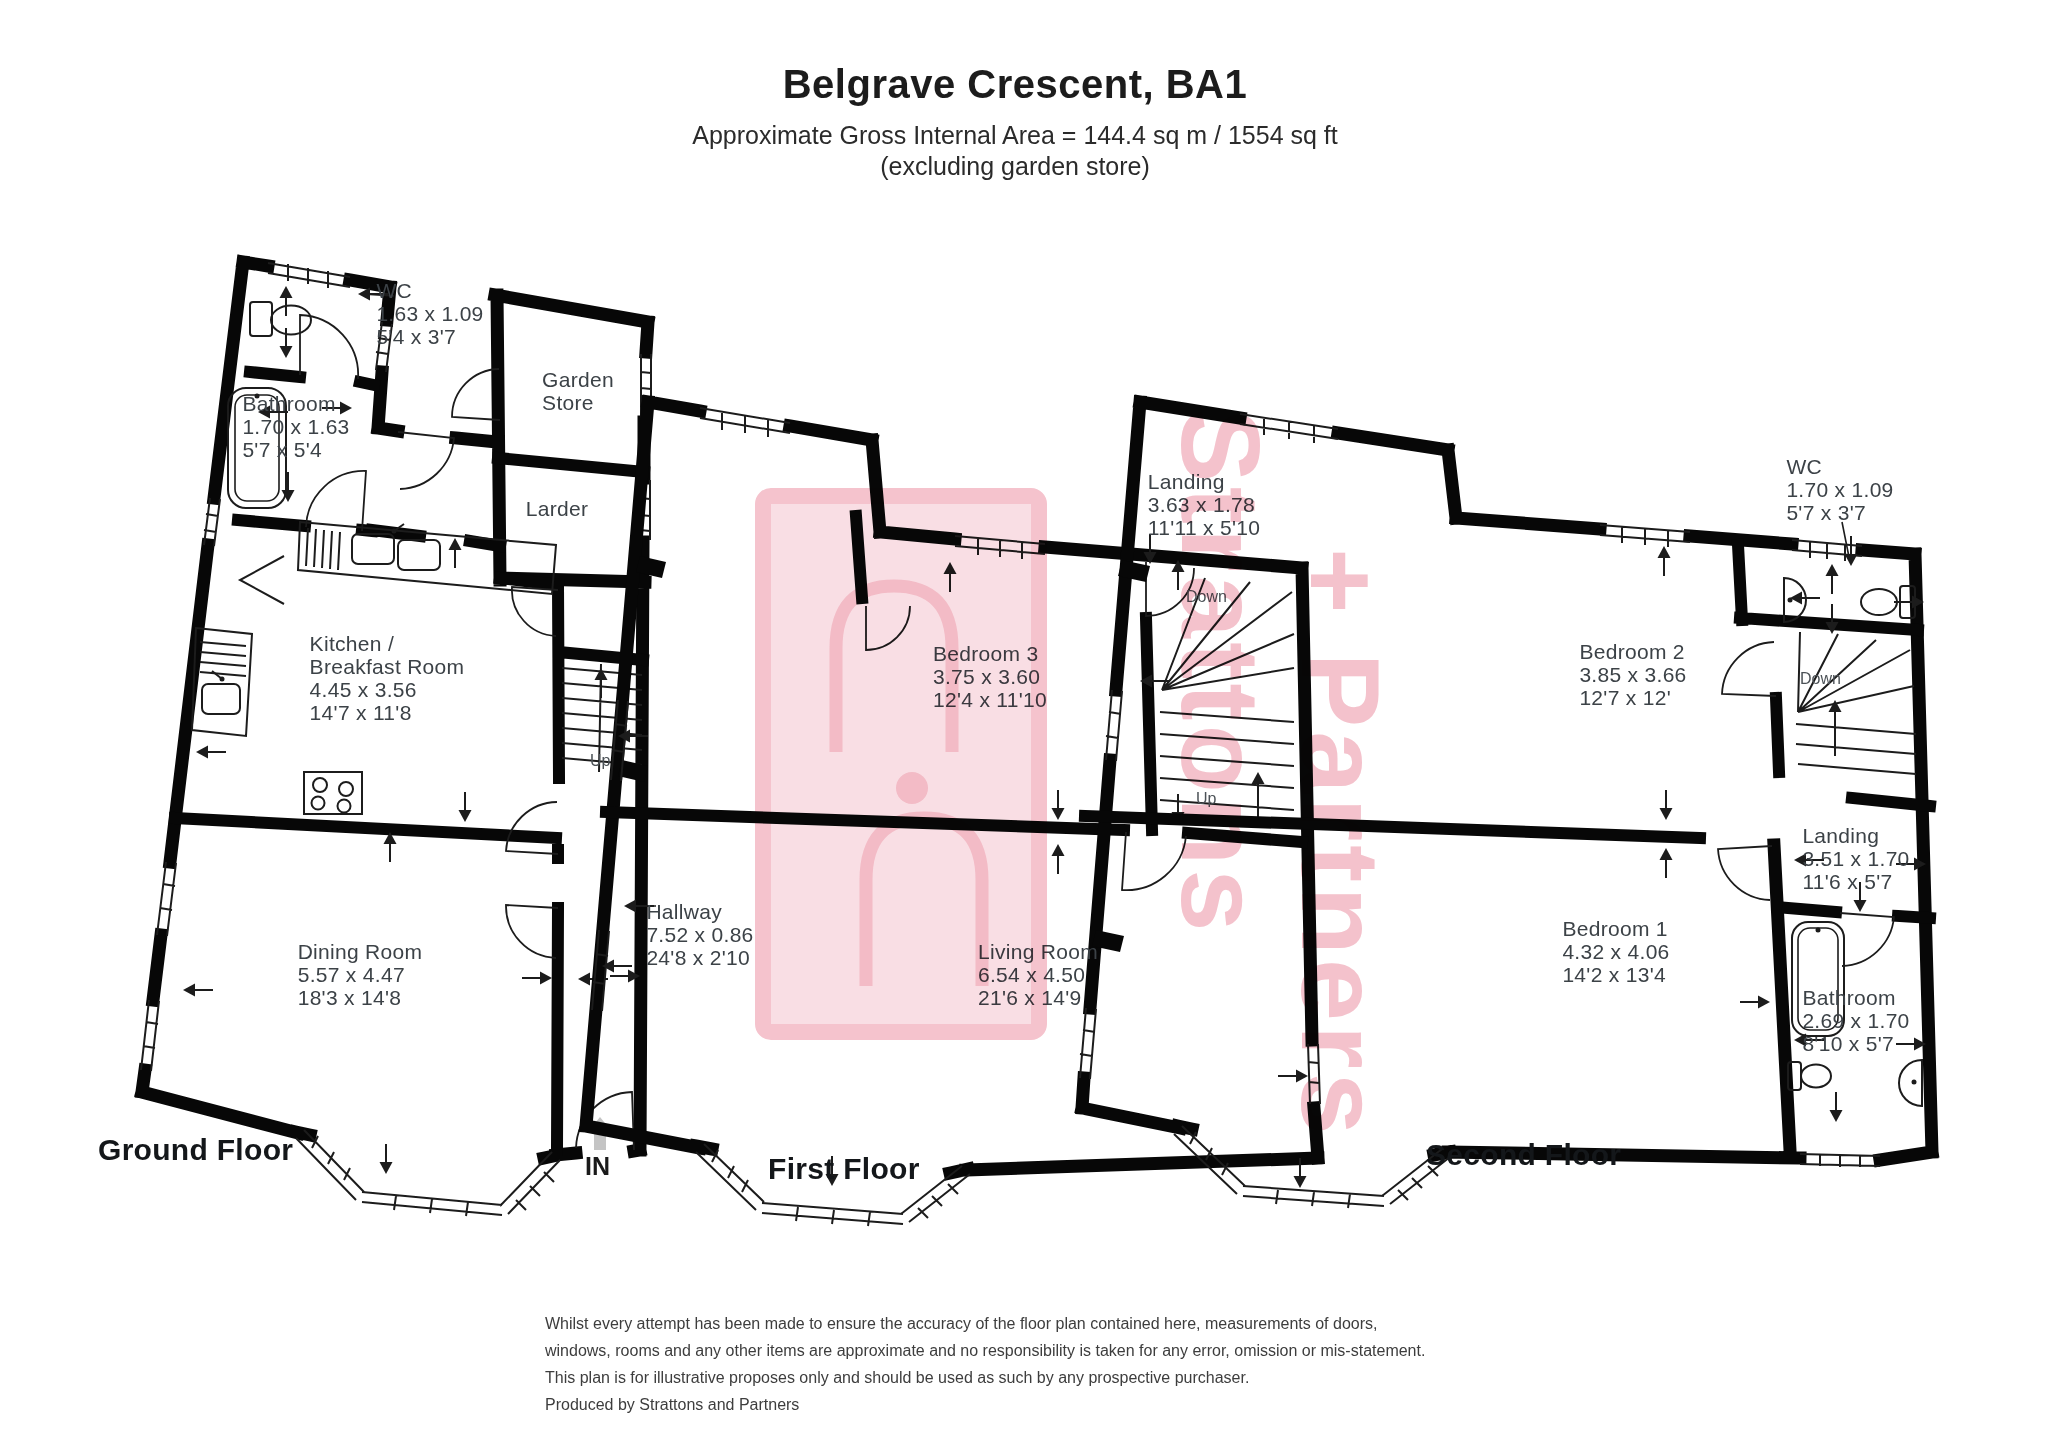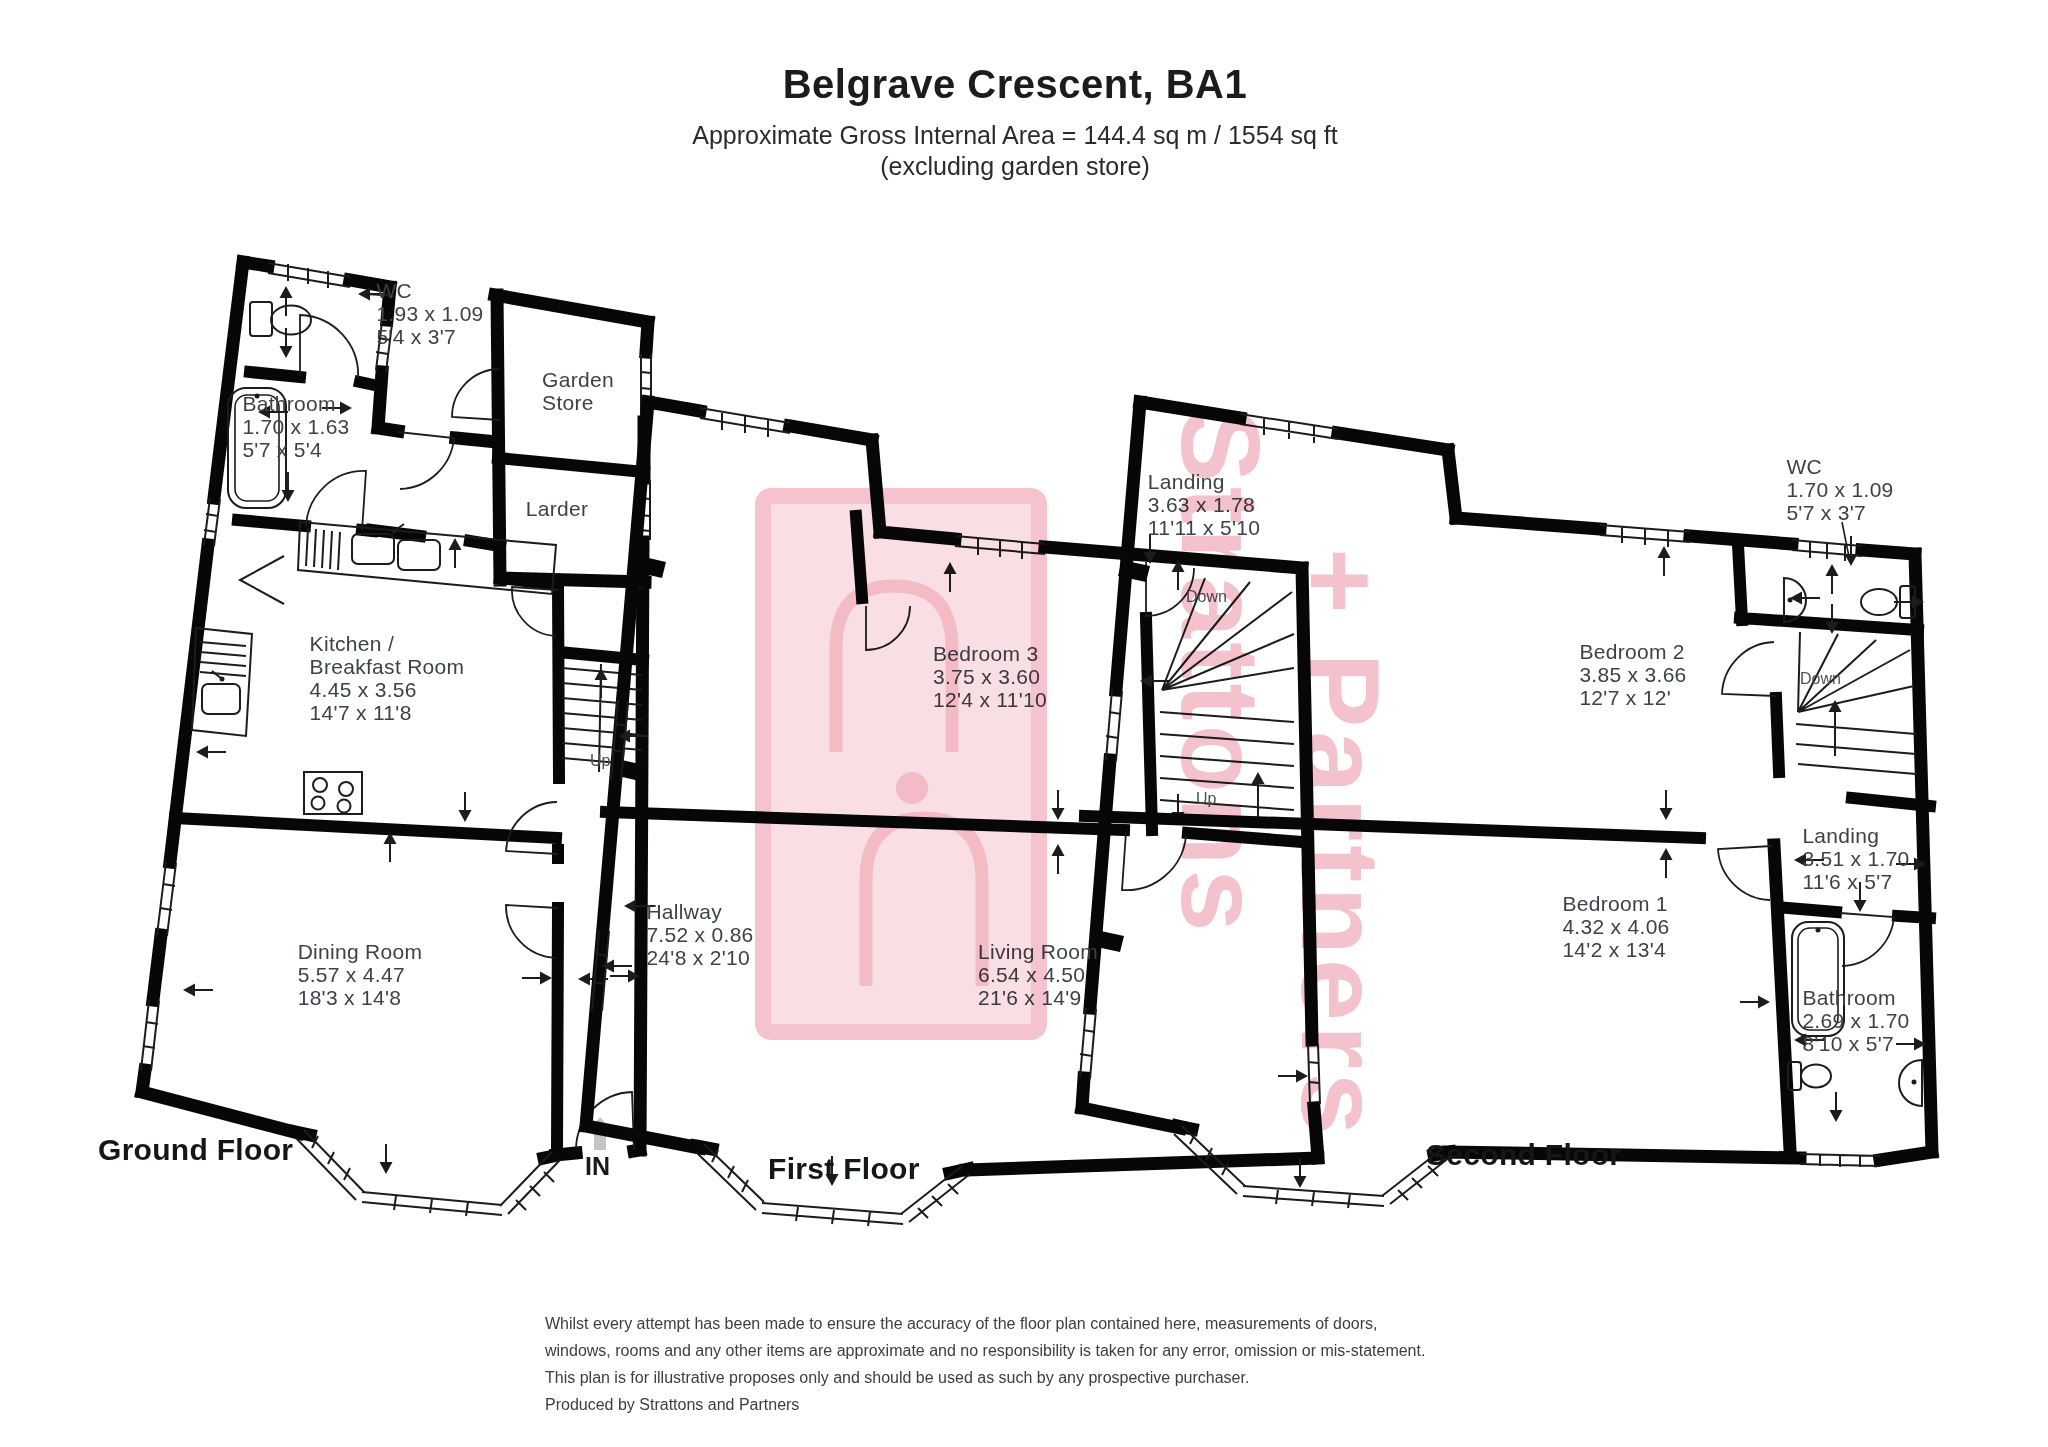--- a/index.html
+++ b/index.html
@@ -265,21 +265,21 @@
   </svg>
 
   <div class="abs titlebox">
     <div class="t1">Belgrave Crescent, BA1</div>
     <div class="t2">Approximate Gross Internal Area = 144.4 sq m / 1554 sq ft</div>
     <div class="t3">(excluding garden store)</div>
   </div>
 
   <div class="rl" style="left:430px;top:279px">
     <div>WC</div>
-    <div>1.93 x 1.09</div>
+    <div>1.63 x 1.09</div>
     <div>5'4 x 3'7</div>
   </div>
   <div class="rl" style="left:296px;top:392px">
     <div>Bathroom</div>
     <div>1.70 x 1.63</div>
     <div>5'7 x 5'4</div>
   </div>
   <div class="rl" style="left:578px;top:368px">
     <div>Garden</div>
     <div>Store</div>
@@ -334,21 +334,21 @@
   <div class="rl" style="left:1633px;top:640px">
     <div>Bedroom 2</div>
     <div>3.85 x 3.66</div>
     <div>12'7 x 12'</div>
   </div>
   <div class="rl" style="left:1856px;top:824px">
     <div>Landing</div>
     <div>3.51 x 1.70</div>
     <div>11'6 x 5'7</div>
   </div>
-  <div class="rl" style="left:1616px;top:892px">
+  <div class="rl" style="left:1616px;top:917px">
     <div>Bedroom 1</div>
     <div>4.32 x 4.06</div>
     <div>14'2 x 13'4</div>
   </div>
   <div class="rl" style="left:1856px;top:986px">
     <div>Bathroom</div>
     <div>2.69 x 1.70</div>
     <div>8'10 x 5'7</div>
   </div>
   <div class="sm" style="left:1800px;top:670px">Down</div>

